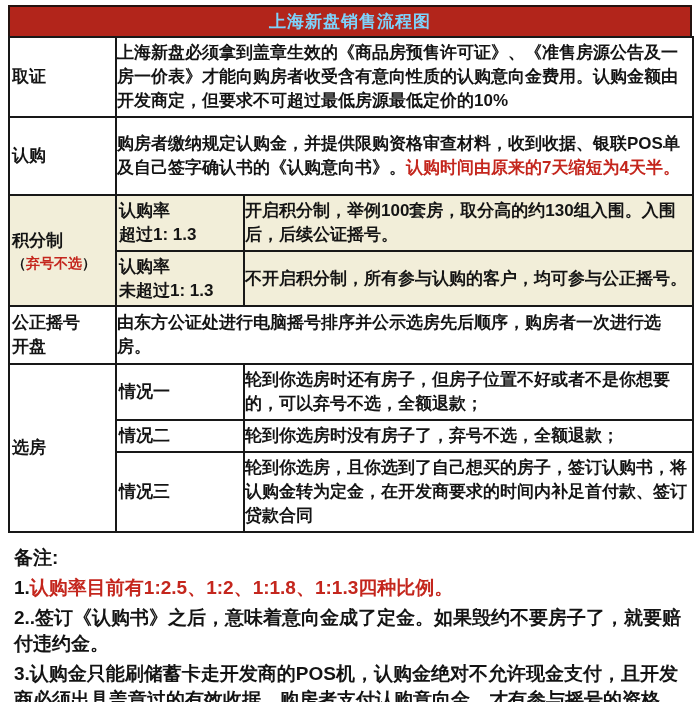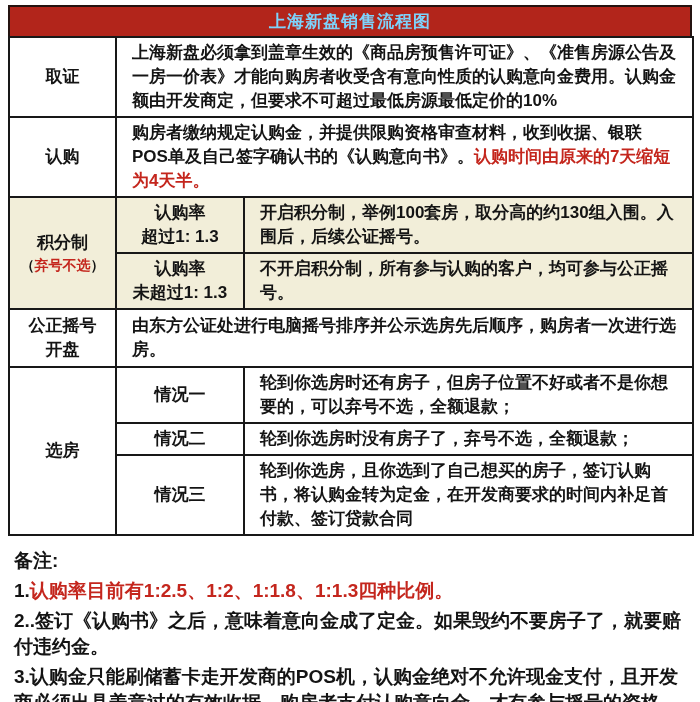--- a/index.html
+++ b/index.html
@@ -33,26 +33,26 @@
     border-collapse:collapse;
     table-layout:fixed;
   }
   table.flow-table td{
     border:2px solid var(--table-border,#181818);
     font-size:17px;
     line-height:24px;
     vertical-align:middle;
   }
   td.lbl{
-    text-align:center;
+    text-align:left;
     padding:2px 2px;
   }
   td.content{
     text-align:left;
-    padding:3px 15px;
+    padding:3px 0;
   }
   td.h-quzheng{height:78px;}
   td.h-rengou{height:78px;border-radius:31px;}
   td.h-caseA{height:54px;}
   td.h-caseB{height:55px;}
   td.h-yaohao{height:58px;margin-left:24px;}
   td.h-c1{height:54px;}
   td.h-c2{height:30px;}
   td.h-c3{height:78px;}
   .hl{background:var(--highlight-bg,#f2eed9);}

